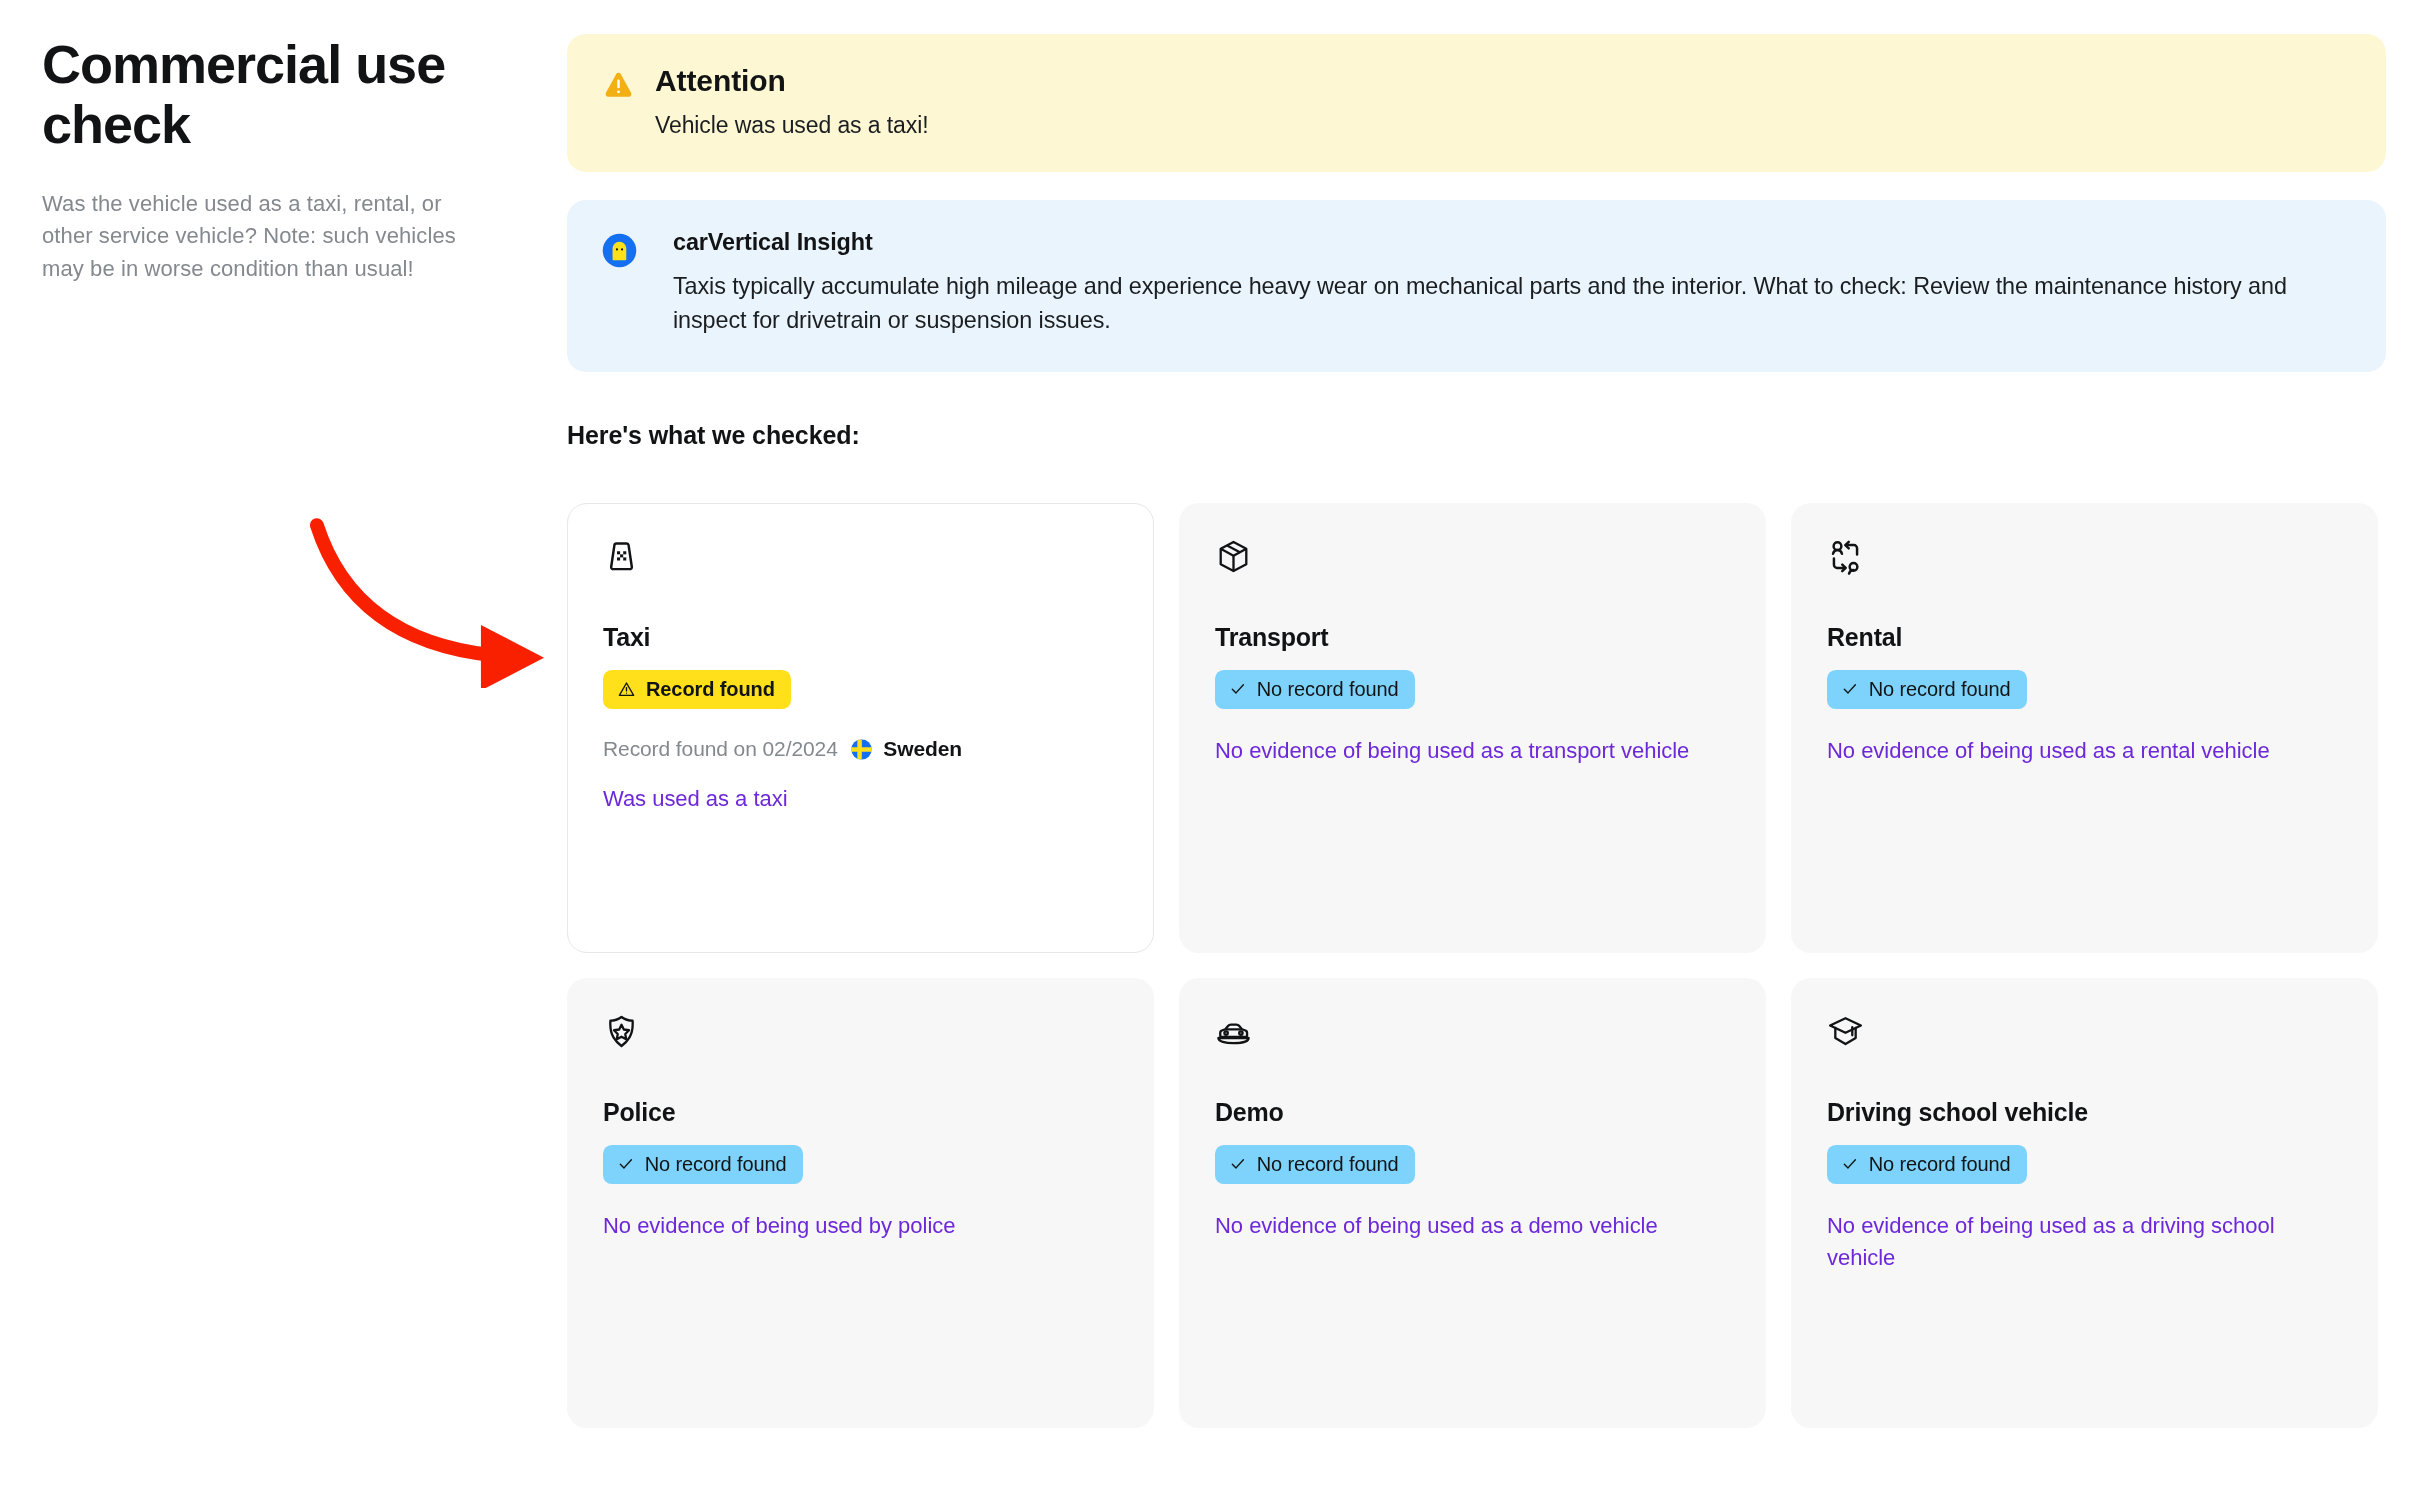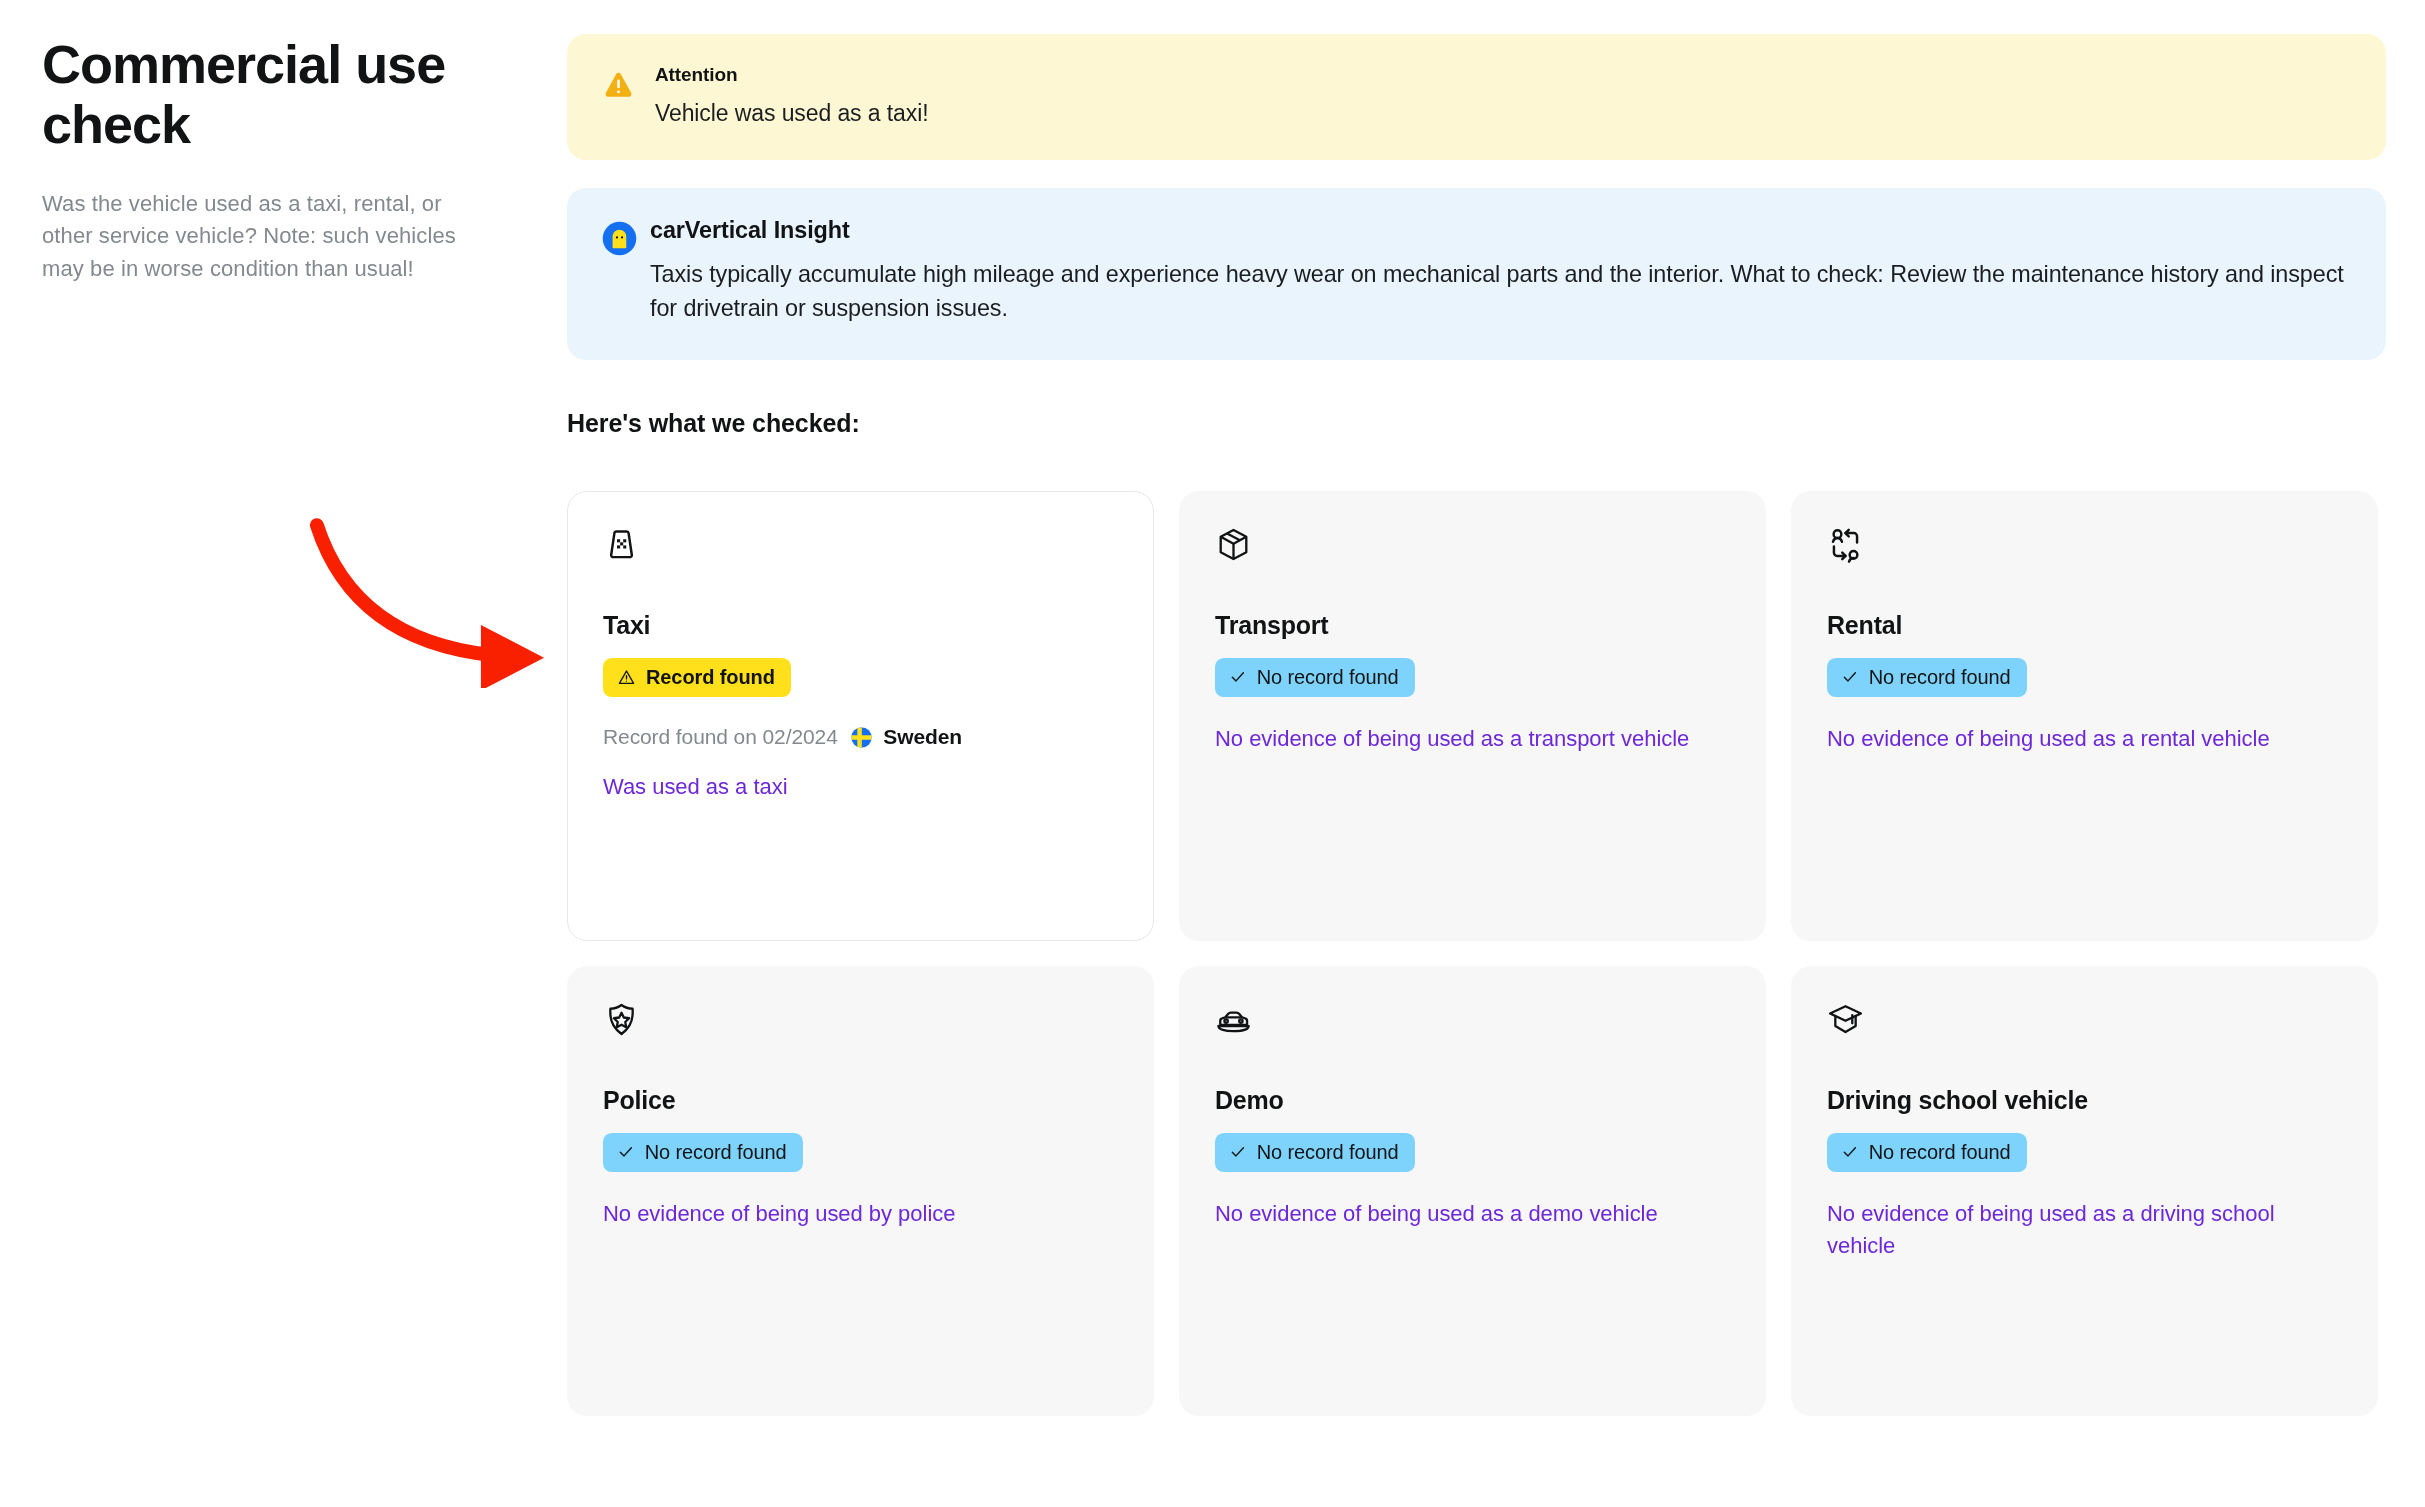--- a/index.html
+++ b/index.html
@@ -47,40 +47,40 @@
     background: #fdf7d4;
     border-radius: 19px;
     padding: 30px 35px 33px 35px;
     display: flex;
     gap: 20px;
     align-items: flex-start;
   }
   .attn-icon { flex: 0 0 auto; margin-top: 5px; }
   .attn-body { flex: 1 1 auto; }
   .attn-title {
-    font-size: 19px;
+    font-size: 30px;
     font-weight: 700;
     color: #111314;
     letter-spacing: -0.1px;
   }
   .attn-text {
     margin-top: 14px;
     font-size: 23px;
     color: #1b1e20;
     letter-spacing: -0.1px;
   }
 
   
   .insight-banner {
     margin-top: 28px;
     background: #eaf4fd;
     border-radius: 19px;
     padding: 29px 35px 34px 35px;
     display: flex;
-    gap: 13px;
+    gap: 36px;
     align-items: flex-start;
   }
   .insight-logo { flex: 0 0 auto; margin-top: 3.8px; }
   .insight-body { flex: 1 1 auto; }
   .insight-title {
     font-size: 23.4px;
     font-weight: 700;
     color: #111314;
     letter-spacing: -0.1px;
   }

